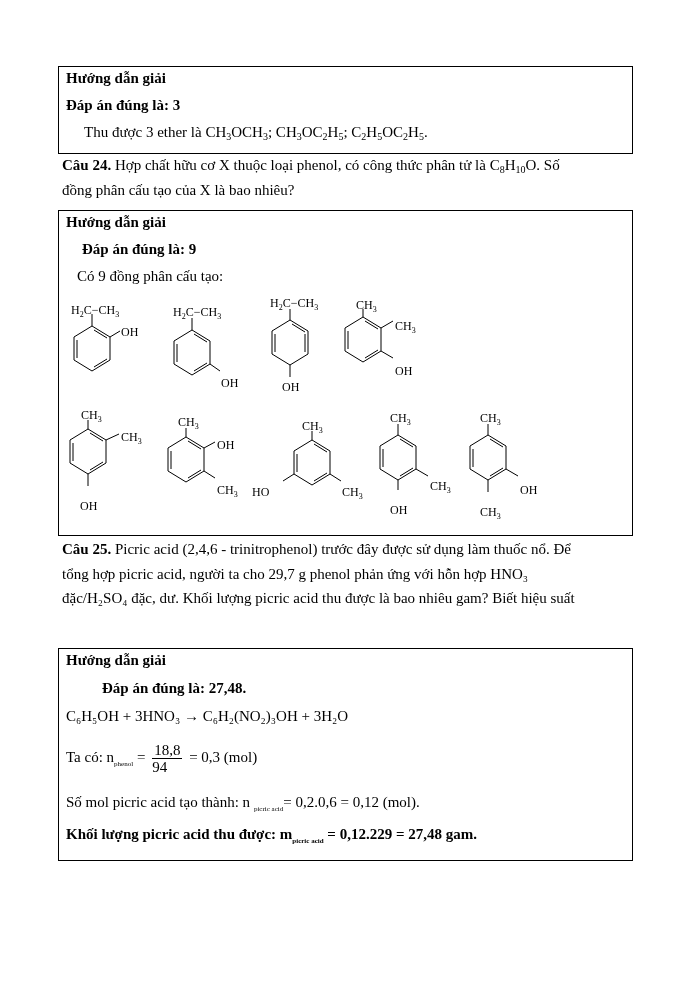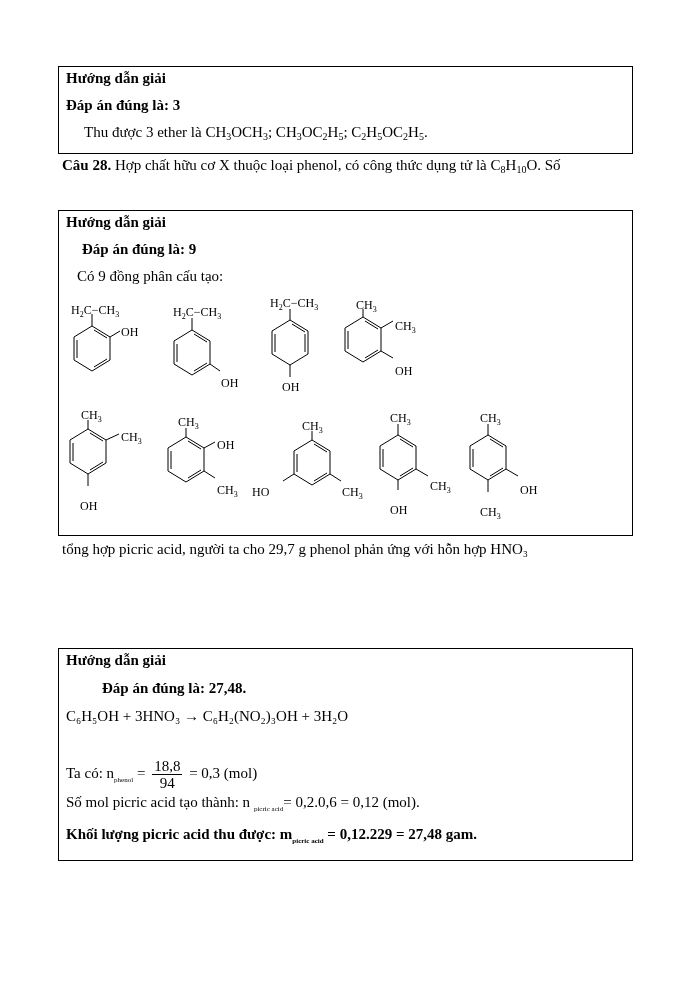--- a/index.html
+++ b/index.html
@@ -6,35 +6,36 @@
   body { width:694px; height:982px; position:relative; overflow:hidden;
          font-family:"Liberation Serif", serif; color:#000; font-size:15px; }
   .box { position:absolute; left:58px; width:575px; border:1px solid #000; box-sizing:border-box; }
   .line { position:absolute; white-space:nowrap; }
   .b { font-weight:bold; }
   sub { font-size:10px; vertical-align:-3px; line-height:0; }
   .q { position:absolute; left:62px; width:571px; line-height:24.5px; text-align:justify; }
   .mol { position:absolute; }
   .mol text { font-family:"Liberation Serif", serif; font-size:12px; }
   .mol text tspan.s { font-size:8px; }
-  .frac { display:inline-block; vertical-align:middle; text-align:center; margin:16px 3px; }
+  .frac { display:inline-block; vertical-align:middle; text-align:left; margin:0 3px; }
   .frac span { display:block; line-height:16px; }
   .frac .num { border-bottom:1px solid #000; padding:0 2px; }
   .tiny { font-size:7px; vertical-align:-4px; }
 </style>
 </head>
 <body>
 
 <div class="box" style="top:66px;height:88px;"></div>
 <div class="line b" style="left:66px;top:70px;">Hướng dẫn giải</div>
 <div class="line b" style="left:66px;top:97px;">Đáp án đúng là: 3</div>
 <div class="line" style="left:66px;top:124px;margin-left:18px;"><span>Thu được 3 ether là </span>CH<sub>3</sub>OCH<sub>3</sub>; CH<sub>3</sub>OC<sub>2</sub>H<sub>5</sub>; C<sub>2</sub>H<sub>5</sub>OC<sub>2</sub>H<sub>5</sub>.</div>
 
 <div class="q" style="top:153px;">
-  <span class="b">Câu 28.</span><span> Hợp chất hữu cơ X thuộc loại phenol, có công thức dụng tử là C</span><sub>8</sub><span>H</span><sub>10</sub><span>O. Số</span><br>
+  <span class="b">Câu 24.</span><span> Hợp chất hữu cơ X thuộc loại phenol, có công thức phân tử là C</span><sub>8</sub><span>H</span><sub>10</sub><span>O. Số</span><br>
+  <span>đồng phân cấu tạo của X là bao nhiêu?</span>
 </div>
 
 <div class="box" style="top:210px;height:326px;"></div>
 <div class="line b" style="left:66px;top:214px;">Hướng dẫn giải</div>
 <div class="line b" style="left:66px;top:241px;margin-left:16px;">Đáp án đúng là: 9</div>
 <div class="line" style="left:66px;top:268px;margin-left:11px;">Có 9 đồng phân cấu tạo:</div>
 
 <svg class="mol" style="left:65px;top:300px;" width="90" height="90" viewBox="0 0 90 90">
   <g stroke="#000" stroke-width="1" fill="none">
     <polygon points="27,26 45,37 45,60 27,71 9,60 9,37"></polygon>
@@ -151,21 +152,23 @@
     <line x1="26" y1="25" x2="26" y2="14"></line>
       <line x1="44" y1="59" x2="56" y2="66"></line>
       <line x1="26" y1="70" x2="26" y2="82"></line>
   </g>
   <text x="18" y="12">CH<tspan class="s" dy="3">3</tspan></text>
   <text x="58" y="84">OH</text>
   <text x="18" y="106">CH<tspan class="s" dy="3">3</tspan></text>
 </svg>
 
 <div class="q" style="top:537px;">
+  <div><span class="b">Câu 25.</span><span> Picric acid (2,4,6 - trinitrophenol) trước đây được sử dụng làm thuốc nổ. Để</span></div>
   <div>tổng hợp picric acid, người ta cho 29,7 g phenol phản ứng với hỗn hợp HNO₃</div>
+  <div>đặc/H₂SO₄ đặc, dư. Khối lượng picric acid thu được là bao nhiêu gam? Biết hiệu suất</div>
 </div>
 
 <div class="box" style="top:648px;height:213px;"></div>
 <div class="line b" style="left:66px;top:652px;">Hướng dẫn giải</div>
 <div class="line b" style="left:66px;top:680px;margin-left:36px;">Đáp án đúng là: 27,48.</div>
 <div class="line" style="left:66px;top:708px;">C₆H₅OH  +  3HNO₃ → C₆H₂(NO₂)₃OH  +  3H₂O</div>
 <div class="line" style="left:66px;top:742px;">
   <span>Ta có: n</span><span class="tiny">phenol</span>
   <span> = </span>
   <span class="frac"><span class="num">18,8</span><span>94</span></span>

